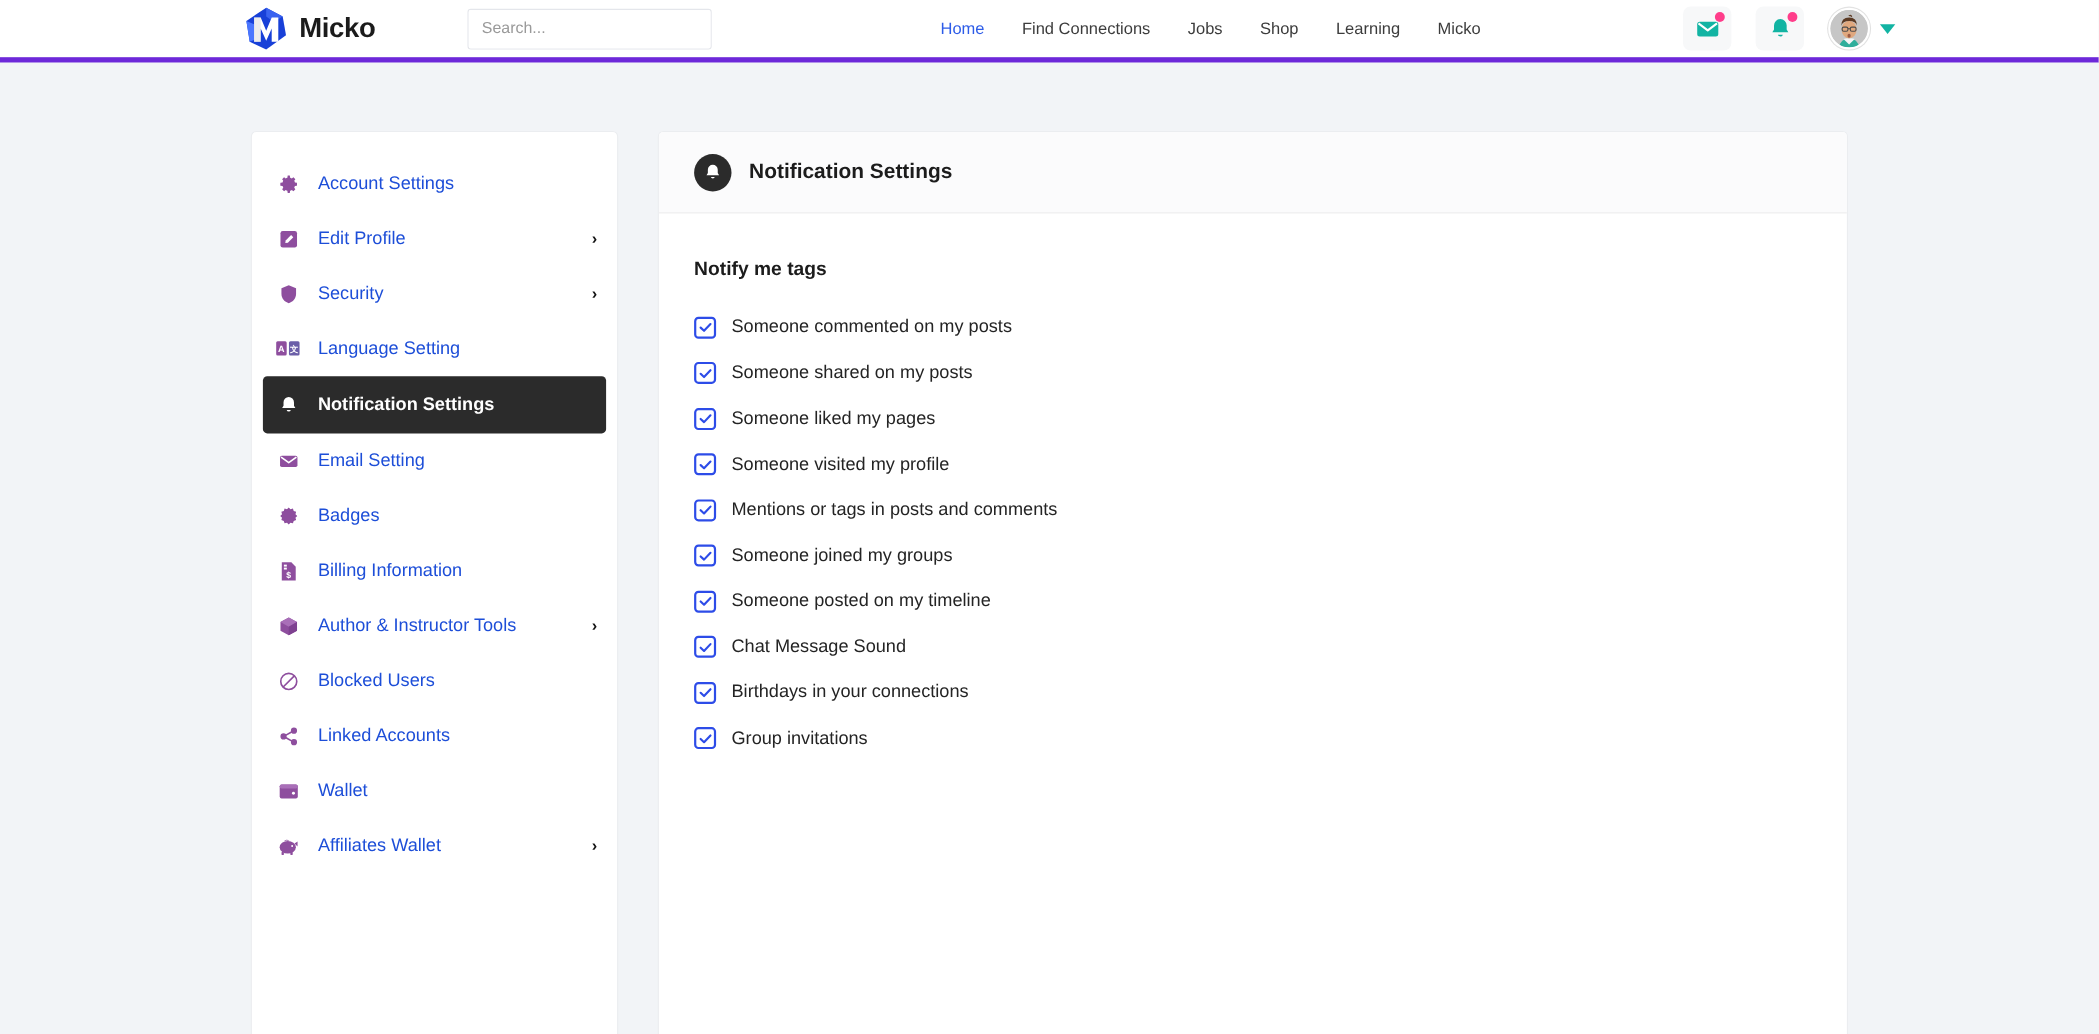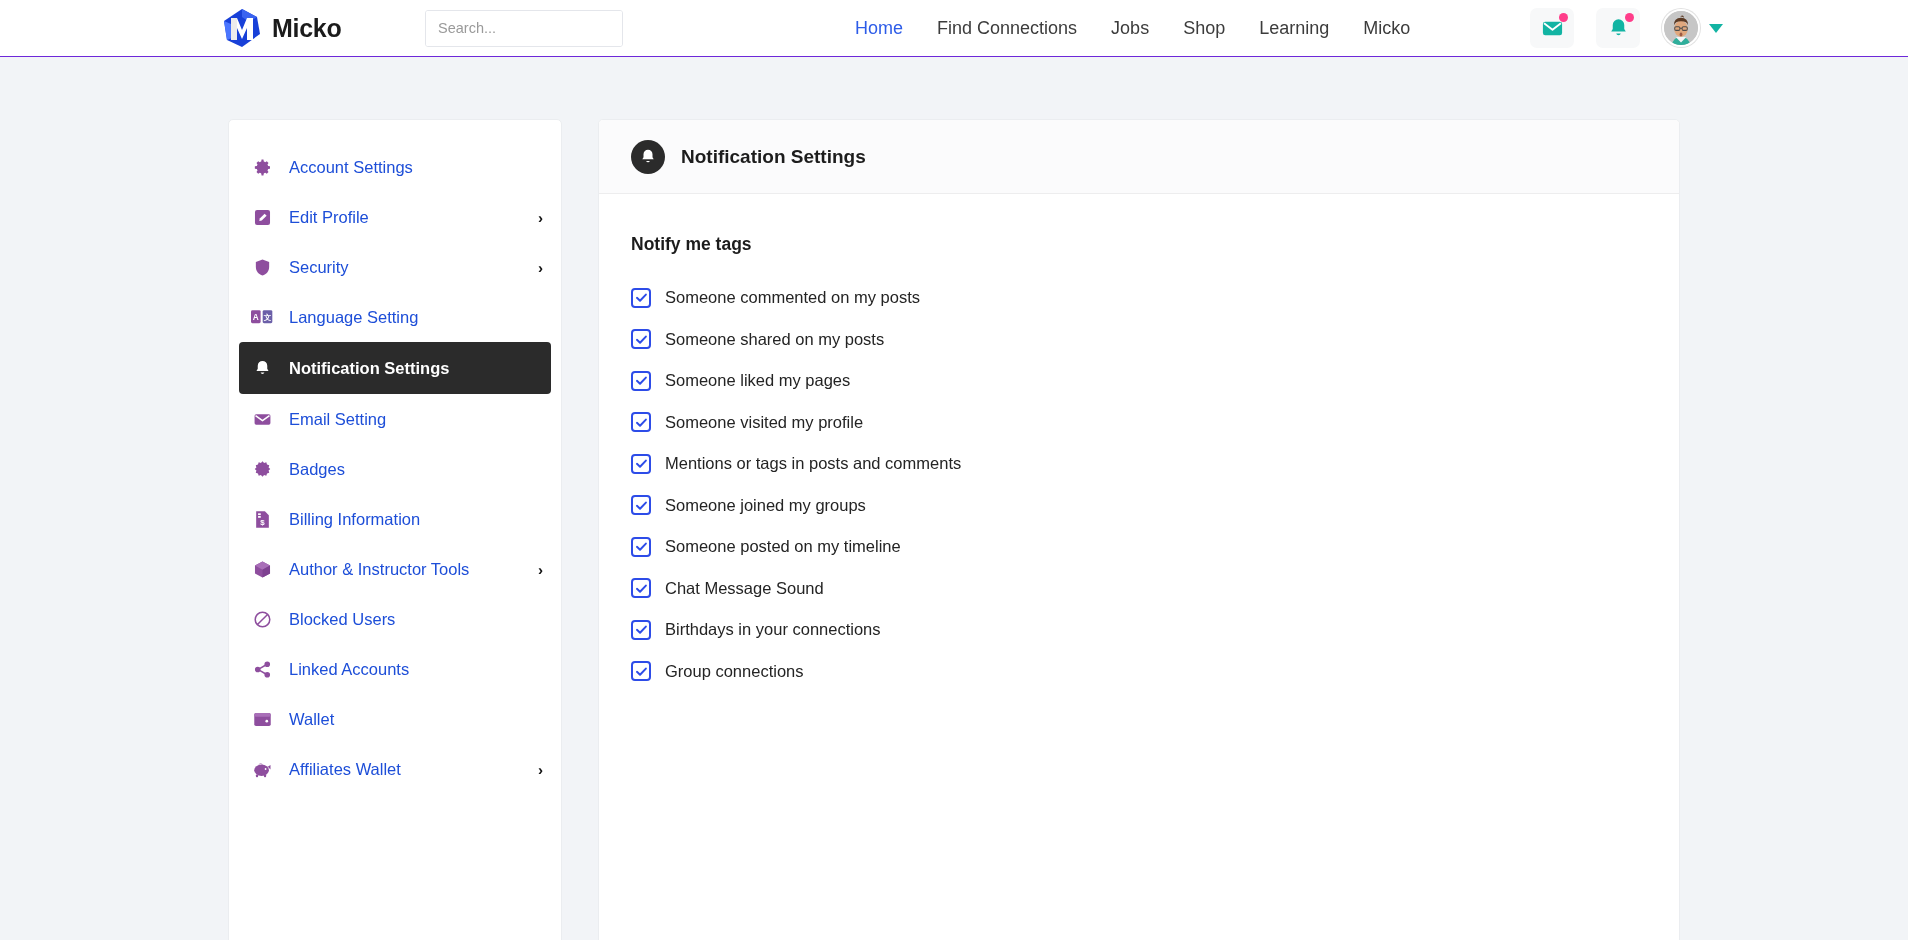--- a/index.html
+++ b/index.html
@@ -10,21 +10,21 @@
     background: #f2f4f7;
     font-family: "Liberation Sans", sans-serif;
     -webkit-font-smoothing: antialiased;
   }
 
   
   .topbar {
     position: relative;
     height: 57px;
     background: #ffffff;
-    border-bottom: 1px solid #6d28d9;
+    border-bottom: 5px solid #6d28d9;
     display: flex;
     align-items: center;
   }
   .brand {
     position: absolute;
     left: 222px;
     display: flex;
     align-items: center;
     gap: 10px;
     cursor: pointer;
@@ -33,21 +33,21 @@
   .brand-name {
     font-size: 25px;
     font-weight: bold;
     color: #1b1b1b;
     letter-spacing: -0.3px;
   }
 
   .searchwrap {
     position: absolute;
     left: 425px;
-    width: 198px;
+    width: 222px;
     height: 37px;
     display: flex;
     border: 1px solid #e4e6eb;
     border-radius: 3px;
     overflow: hidden;
     background: #84cc16;
   }
   .searchwrap input {
     flex: 1;
     border: none;
@@ -61,21 +61,21 @@
   .searchwrap input::placeholder { color: #9a9a9a; }
 
   .mainnav {
     position: absolute;
     left: 855px;
     display: flex;
     align-items: center;
     gap: 34px;
   }
   .navlink {
-    font-size: 18px;
+    font-size: 15px;
     color: #3c3c3c;
     text-decoration: none;
     cursor: pointer;
     white-space: nowrap;
   }
   .navlink.active { color: #2d5ce8; }
 
   .toolicons {
     position: absolute;
     right: 185px;
@@ -546,17 +546,17 @@
         </span>
         <span class="cblbl">Birthdays in your connections</span>
       </div>
 
       <div class="cbrow">
         <span class="cbox">
           <svg width="13" height="13" viewBox="0 0 16 16" fill="none">
               <path d="M2.4 8.4 L6.2 12 L13.4 4.4" stroke="#2d4ce8" stroke-width="2.4" stroke-linecap="round" stroke-linejoin="round"></path>
             </svg>
         </span>
-        <span class="cblbl">Group connections</span>
+        <span class="cblbl">Group invitations</span>
       </div>
     </div>
   </section>
 </div>
 
 </body></html>

